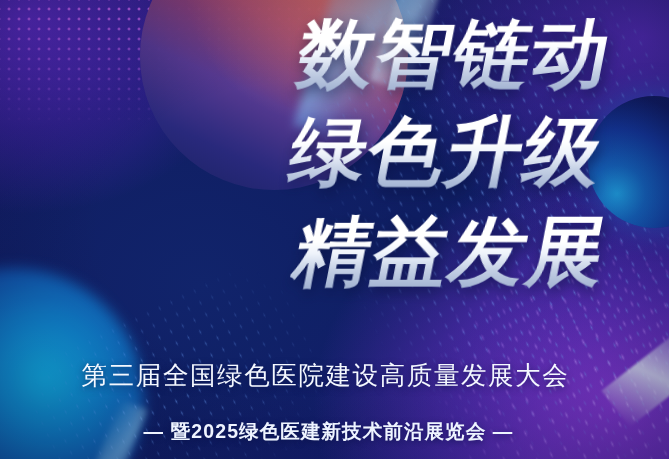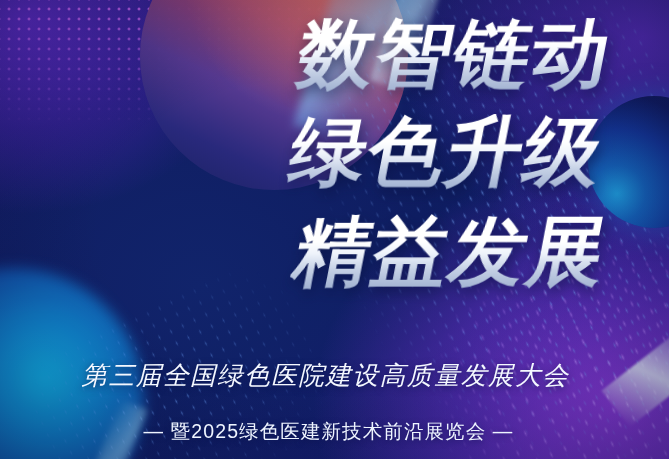--- a/index.html
+++ b/index.html
@@ -208,32 +208,31 @@
     left: 0;
     right: 0;
     text-align: center;
     padding-right: 18px;
     font-size: 25.5px;
     font-weight: normal;
     letter-spacing: 1.6px;
     color: #f4f8ff;
     white-space: nowrap;
     text-shadow: 0 2px 7px rgba(8,16,70,0.7);
-    font-style: italic;
   }
 
   .tagline {
     position: absolute;
     top: 418px;
     left: 0;
     right: 0;
     text-align: center;
     padding-right: 12px;
     font-size: 19.5px;
-    font-weight: normal;
+    font-weight: bold;
     letter-spacing: 1.1px;
     color: #eef4ff;
     white-space: nowrap;
     text-shadow: 0 2px 6px rgba(8,16,70,0.7);
   }
 </style>
 </head>
 <body>
 
 <div id="poster">

